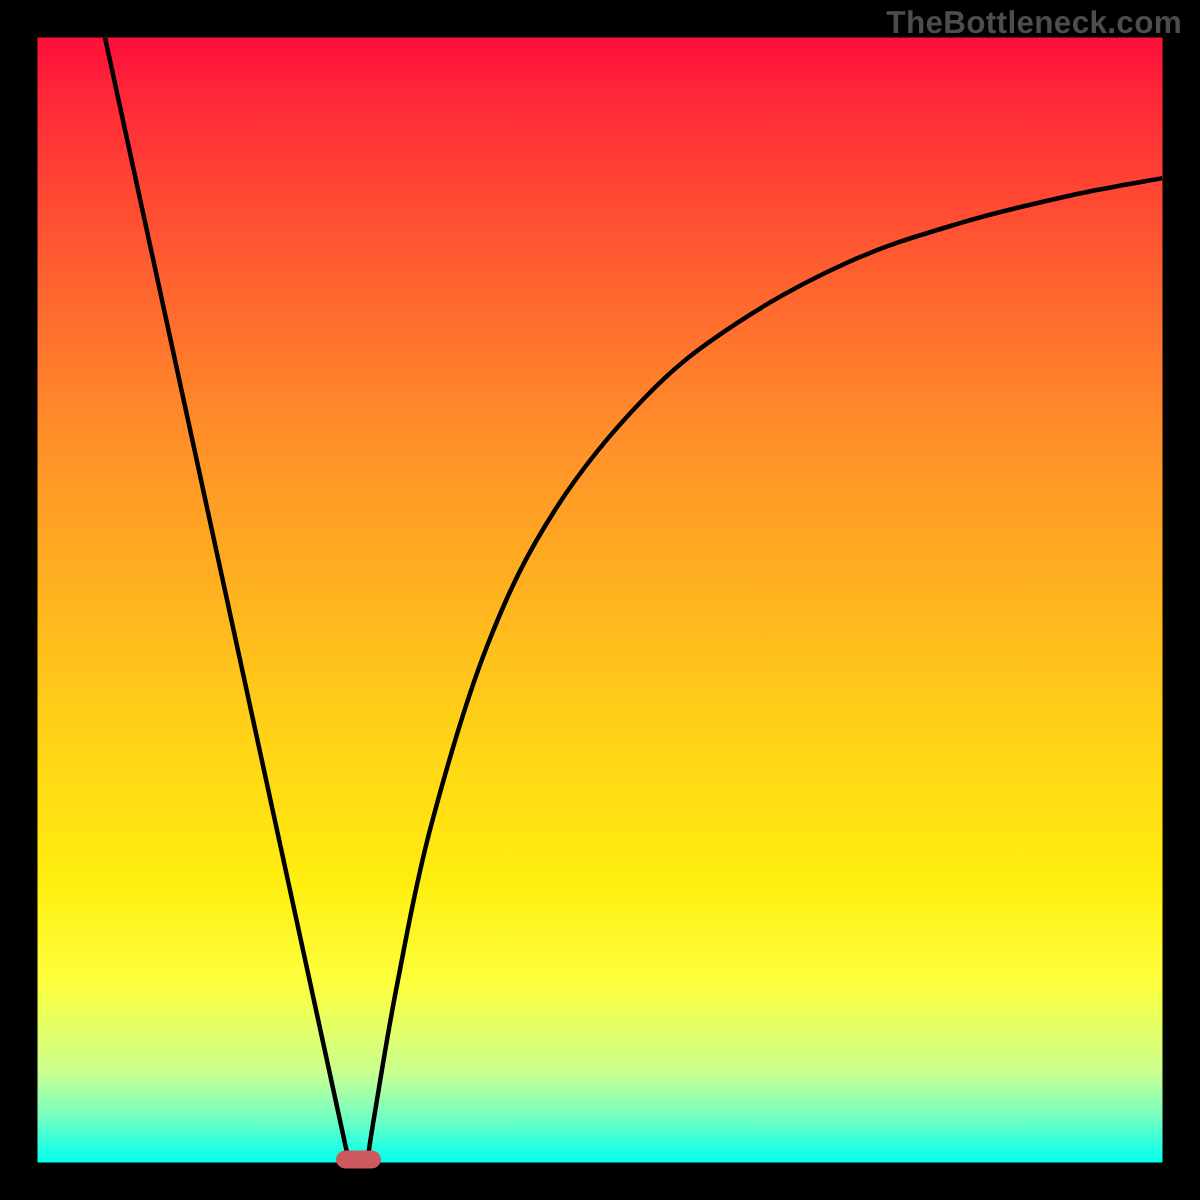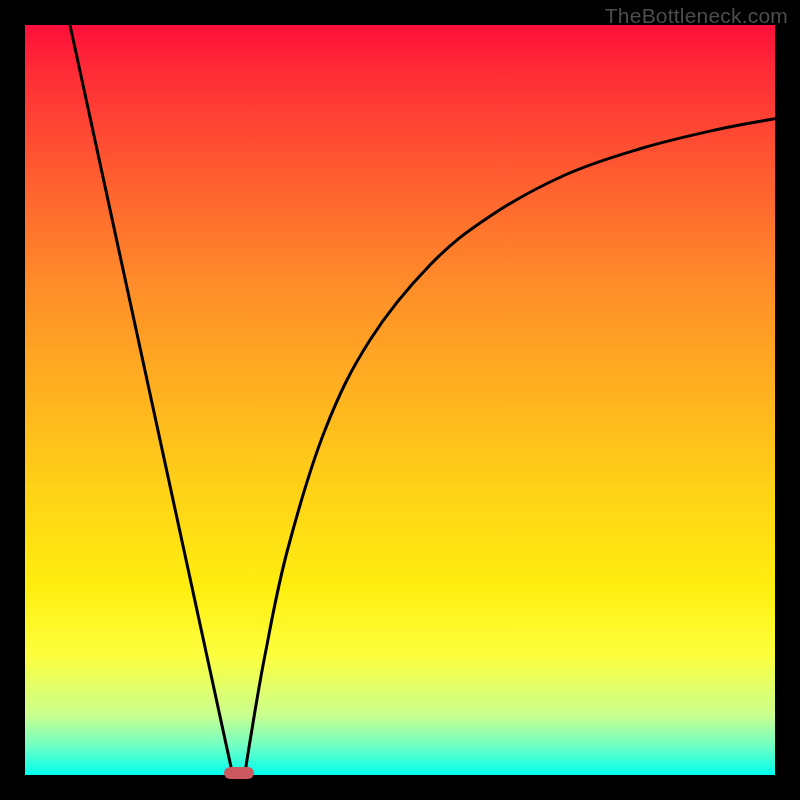--- a/index.html
+++ b/index.html
@@ -25,21 +25,21 @@
       #73ffc3 96%,
       #00ffef 100%
     );
   }
   .watermark {
     position: absolute;
     top: 4px;
     right: 12px;
     color: #4d4d4d;
     font-size: 21px;
-    font-weight: normal;
+    font-weight: bold;
     letter-spacing: 0.2px;
     z-index: 5;
   }
   .curve-svg {
     position: absolute;
     left: 25px;
     top: 25px;
     width: 750px;
     height: 750px;
     z-index: 2;

